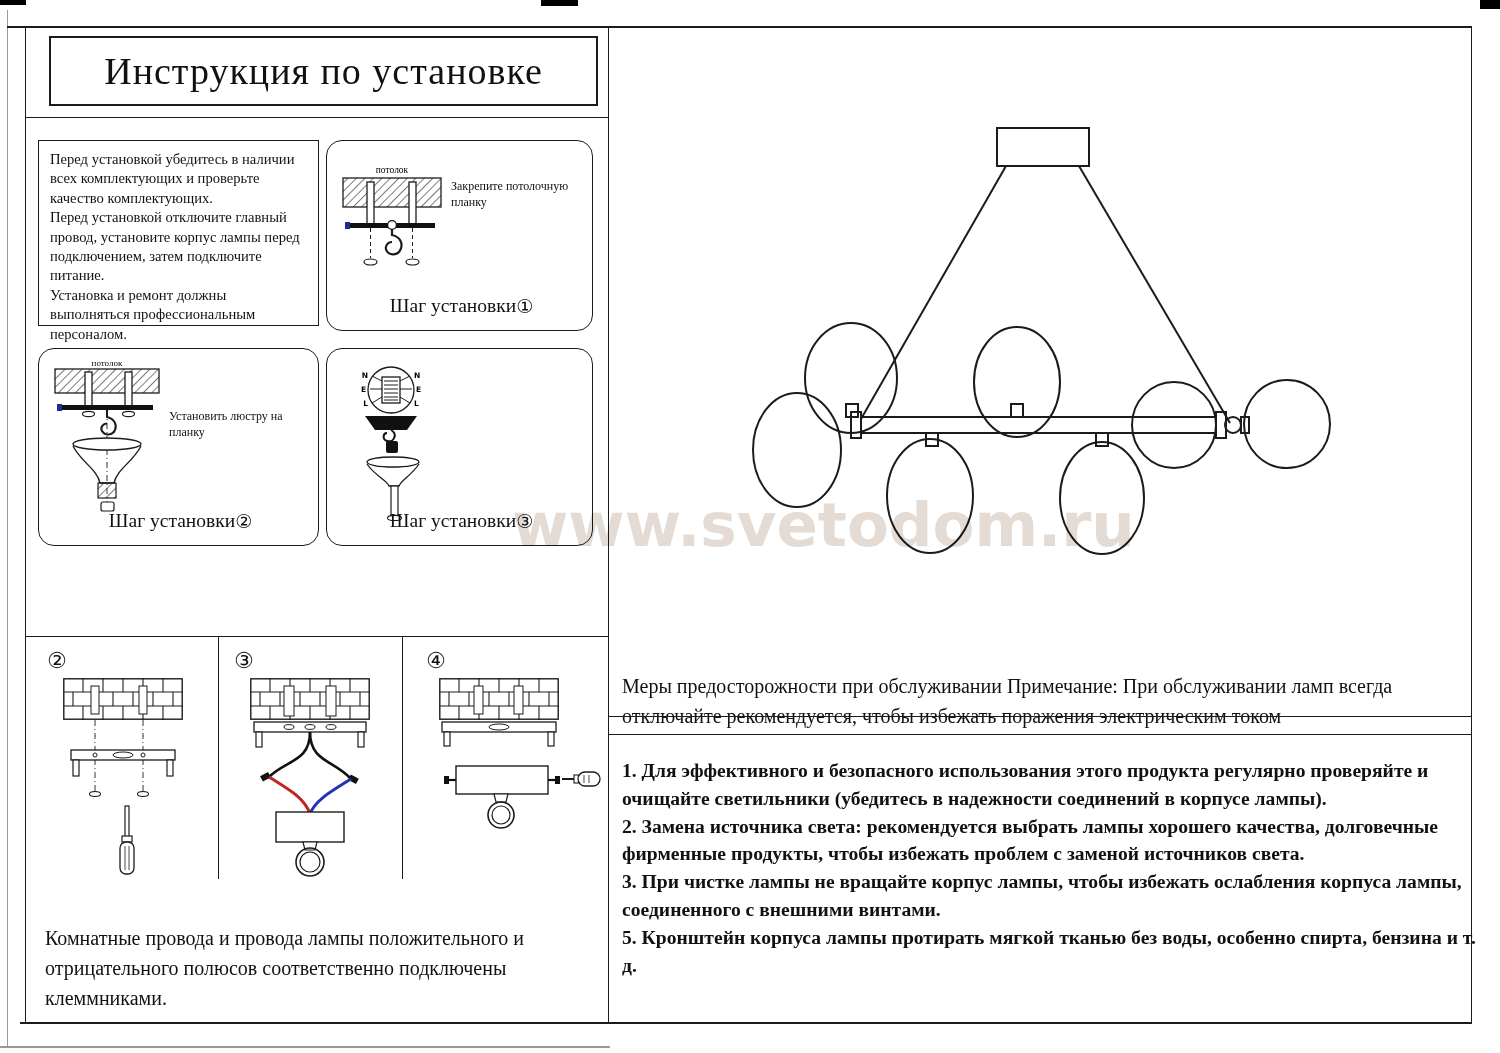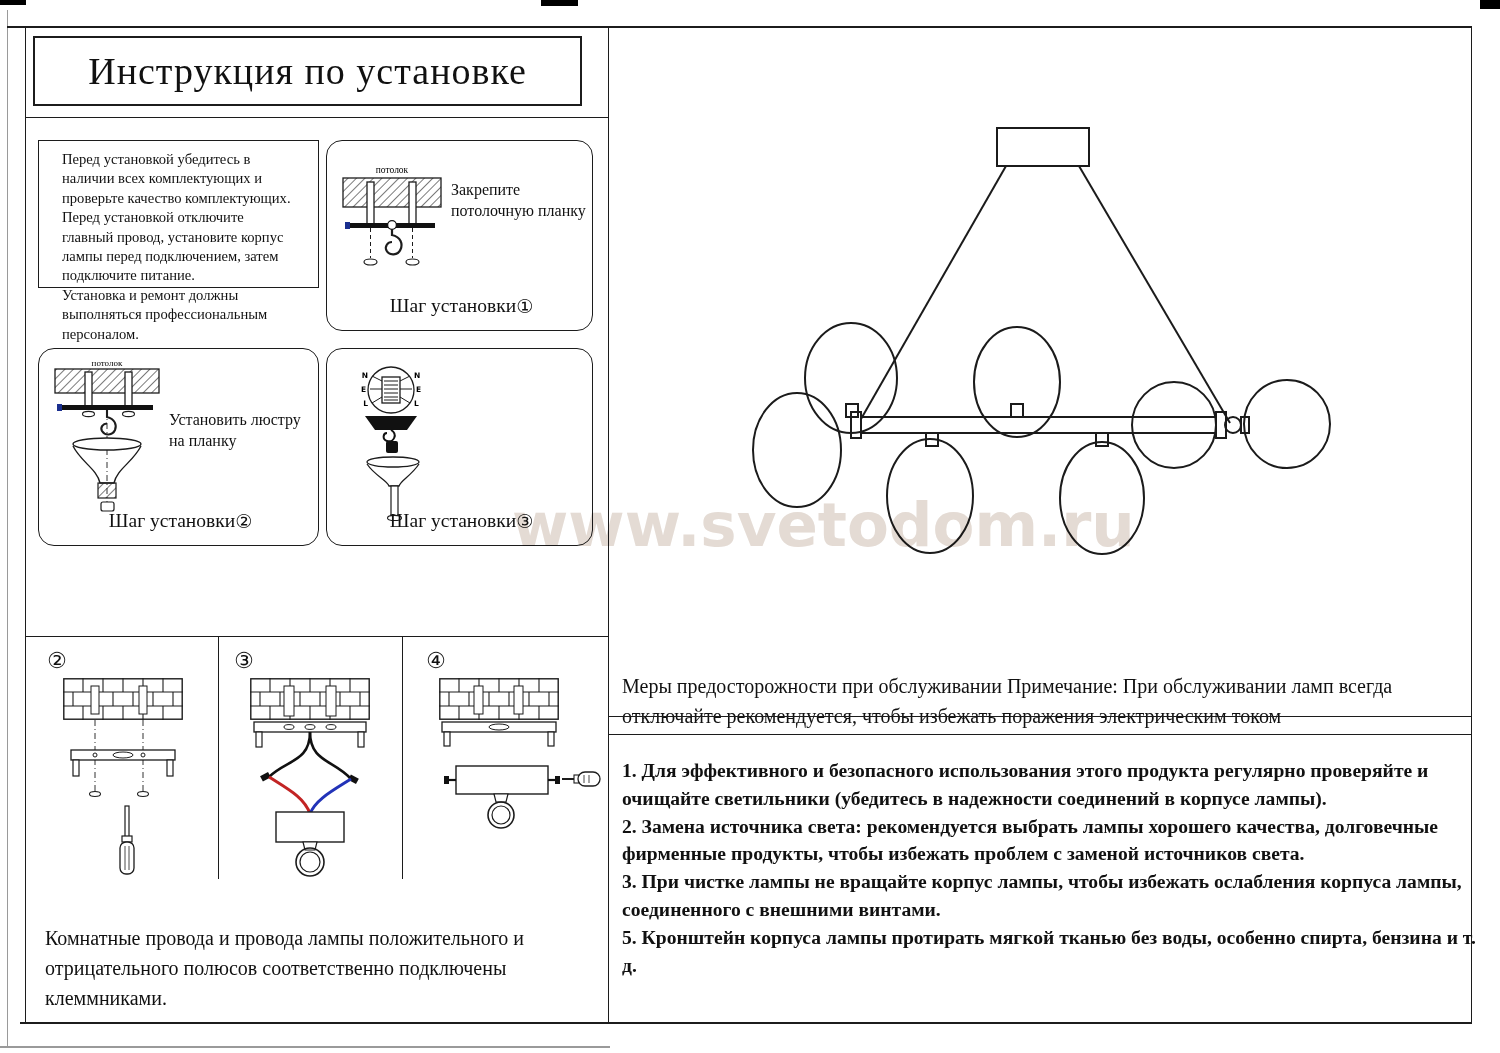--- a/index.html
+++ b/index.html
@@ -7,36 +7,36 @@
     position:relative;width:1500px;height:1053px;background:#fff;overflow:hidden;
     font-family:"Liberation Serif","DejaVu Serif",serif;color:#111;
   }
   .abs{position:absolute;}
   .hline{position:absolute;border-top:1.6px solid #1c1c1c;height:0;}
   .vline{position:absolute;border-left:1.6px solid #1c1c1c;width:0;}
   .artifact{position:absolute;background:#000;}
   .edge{position:absolute;background:#9a9a9a;}
 
   .title-box{
-    position:absolute;left:33px;top:36px;width:545px;height:66px;
+    position:absolute;left:49px;top:36px;width:545px;height:66px;
     border:2px solid #1c1c1c;display:flex;align-items:center;justify-content:center;text-align:center;
   }
   .title-box h1{margin:0;font-size:38px;font-weight:normal;letter-spacing:1px;}
 
   .warning-box{
-    position:absolute;left:38px;top:140px;width:281px;height:148px;
-    border:1.6px solid #1c1c1c;box-sizing:border-box;padding:9px 23px;
+    position:absolute;left:38px;top:140px;width:281px;height:186px;
+    border:1.6px solid #1c1c1c;box-sizing:border-box;padding:9px 11px;
     font-size:14.6px;line-height:1.33;
   }
   .warning-box p{margin:0;}
 
   .step-box{
     position:absolute;border:1.6px solid #1c1c1c;border-radius:16px;box-sizing:border-box;
   }
-  .step-caption{position:absolute;font-size:16px;line-height:1.32;}
+  .step-caption{position:absolute;font-size:12px;line-height:1.32;}
   .step-footer{
     position:absolute;left:4px;right:0;bottom:13px;display:flex;align-items:center;
     justify-content:center;font-size:19.5px;margin-top:40px;
   }
   .circ{
     font-family:"DejaVu Sans",sans-serif;font-size:19px;line-height:1;
   }
   .panel-num{
     position:absolute;font-family:"DejaVu Sans",sans-serif;font-size:22px;
   }

